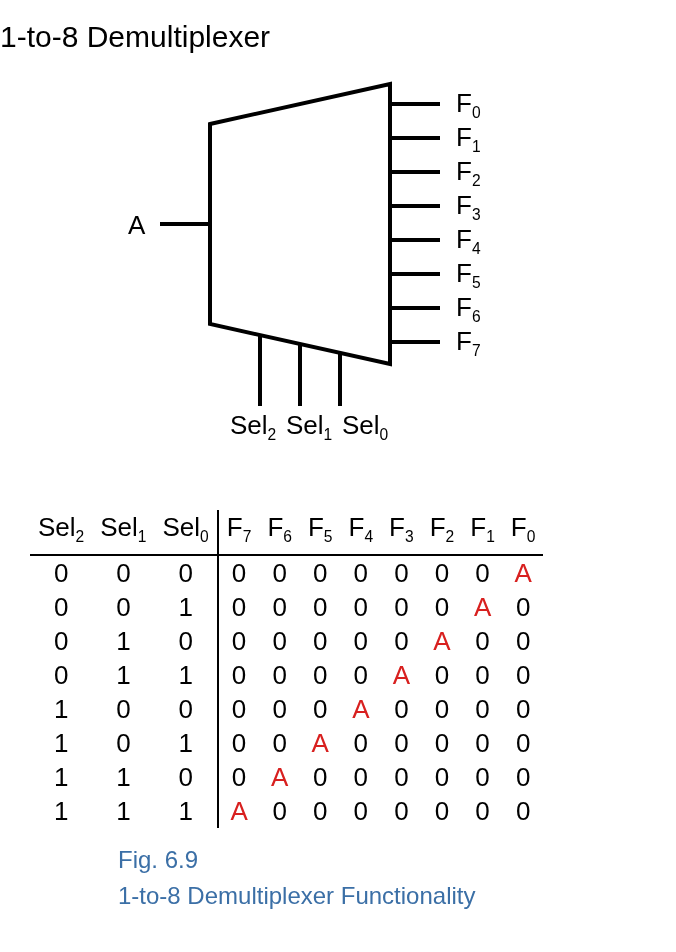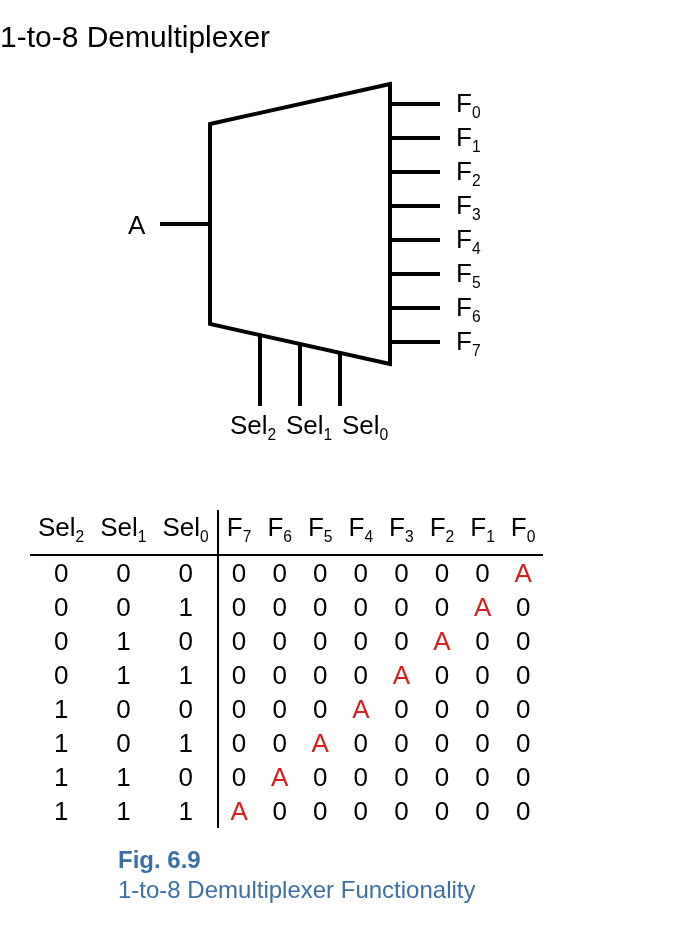--- a/index.html
+++ b/index.html
@@ -61,22 +61,22 @@
   table.truth th { border-bottom: 2px solid #000; }
   table.truth .vline-left { border-left: 2px solid #000; }
   table.truth th sub, table.truth td sub { font-size: 60%; }
   .hl { color: #d8201f; }
   .caption {
     position: absolute;
     top: 846px;
     left: 118px;
     font-size: 24px;
   }
-  .caption .fig-label { color: #3b6fa6; font-weight: bold; text-align: center; }
-  .caption .fig-title { color: #3b6fa6; display: block; margin-top: 2px; }
+  .caption .fig-label { color: #3b6fa6; font-weight: normal; text-align: center; }
+  .caption .fig-title { color: #3b6fa6; display: block; margin-top: 8px; }
 </style>
 </head>
 <body>
 <div class="page">
 
 <div class="title">1-to-8 Demultiplexer</div>
 
 <div class="diagram">
   <svg viewBox="0 0 420 400">
 

